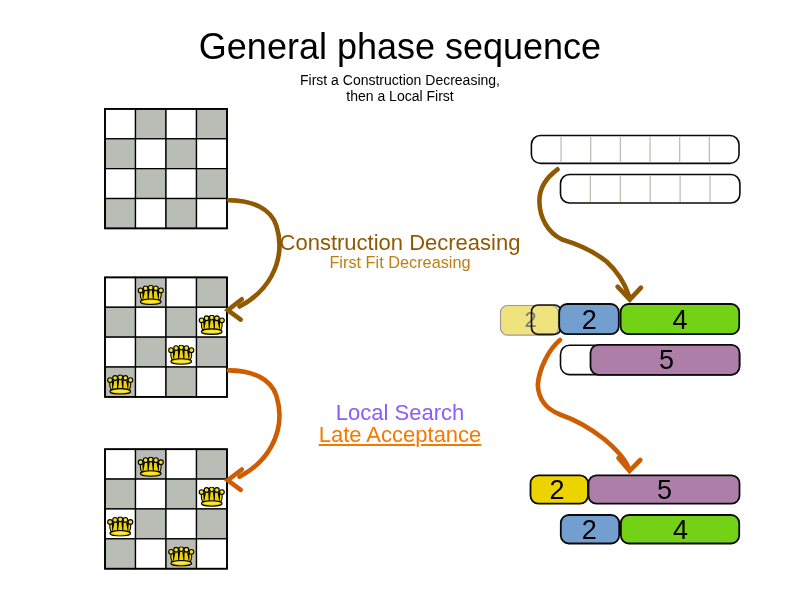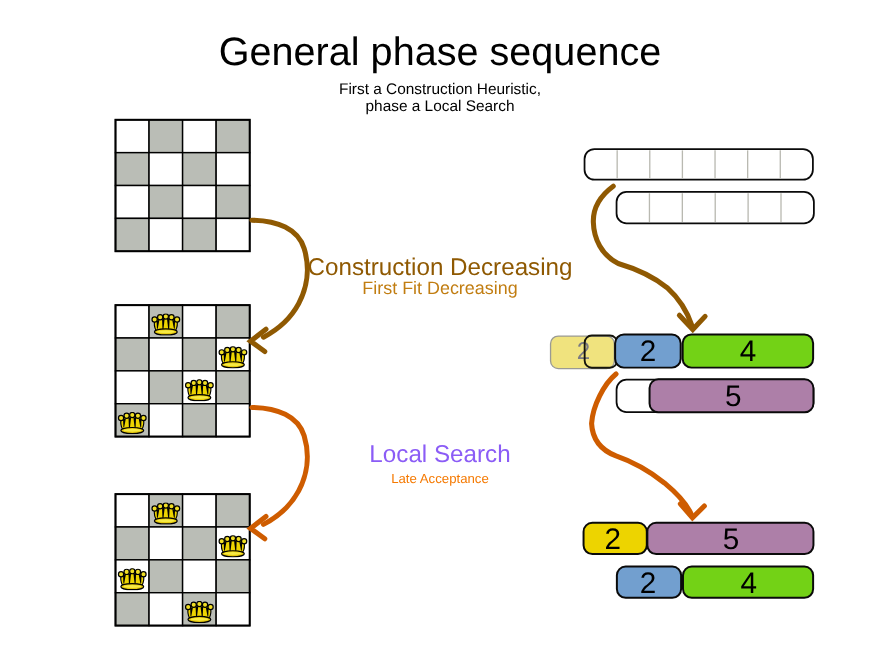--- a/index.html
+++ b/index.html
@@ -1,26 +1,26 @@
 <!DOCTYPE html>
 <html><head><meta charset="utf-8">
 <style>
 html,body{margin:0;padding:0;background:#ffffff;}
 body{width:800px;height:600px;position:relative;overflow:hidden;
  font-family:"Liberation Sans",sans-serif;}
 .t{position:absolute;left:0;width:800px;text-align:center;}
 </style></head>
 <body>
 <div class="t" style="top:29.2px;font-size:36px;line-height:36px;color:#000;">General phase sequence</div>
-<div class="t" style="top:72.5px;font-size:14px;line-height:14px;color:#000;">First a Construction Heuristic,</div>
-<div class="t" style="top:88.5px;font-size:14px;line-height:14px;color:#000;">phase a Local Search</div>
+<div class="t" style="top:72.5px;font-size:14px;line-height:14px;color:#000;">First a Construction Decreasing,</div>
+<div class="t" style="top:88.5px;font-size:14px;line-height:14px;color:#000;">then a Local First</div>
 <div class="t" style="top:231.8px;font-size:22px;line-height:22px;color:#8f5902;">Construction Decreasing</div>
 <div class="t" style="top:254px;font-size:16.3px;line-height:16.3px;color:#c17d11;">First Fit Decreasing</div>
 <div class="t" style="top:401.5px;font-size:22px;line-height:22px;color:#8b5cf6;">Local Search</div>
-<div class="t" style="top:426.6px;font-size:12px;line-height:16.4px;color:#f57900;">Late Acceptance</div>
+<div class="t" style="top:426.6px;font-size:22px;line-height:16.4px;color:#f57900;text-decoration:underline;">Late Acceptance</div>
 <svg style="position:absolute;left:0;top:0;" width="800" height="600" viewBox="0 0 800 600">
 <symbol id="queen" viewBox="0 0 29 21.2">
 <path d="M3.9,6.4 C3.0,10.5 3.8,13.8 5.2,16.2 L23.8,16.2 C25.2,13.8 26.0,10.5 25.1,6.4 C21.8,4.9 17.9,4.1 14.5,4.1 C11.1,4.1 7.2,4.9 3.9,6.4 Z" fill="#edd400" stroke="#000" stroke-width="1.1" stroke-linejoin="round"></path>
 <g fill="#000">
 <path d="M5.7,6.9 L8.4,6.0 L6.7,14.8 L6.0,14.4 Z"></path>
 <path d="M10.9,5.5 L13.4,5.1 L12.2,15.1 L11.3,14.9 Z"></path>
 <path d="M15.6,5.1 L18.1,5.5 L17.7,14.9 L16.8,15.1 Z"></path>
 <path d="M20.6,6.0 L23.3,6.9 L23.0,14.4 L22.3,14.8 Z"></path>
 </g>
 <ellipse cx="14.5" cy="17.6" rx="10.9" ry="2.9" fill="#e6c90a" stroke="#000" stroke-width="1.15"></ellipse>

